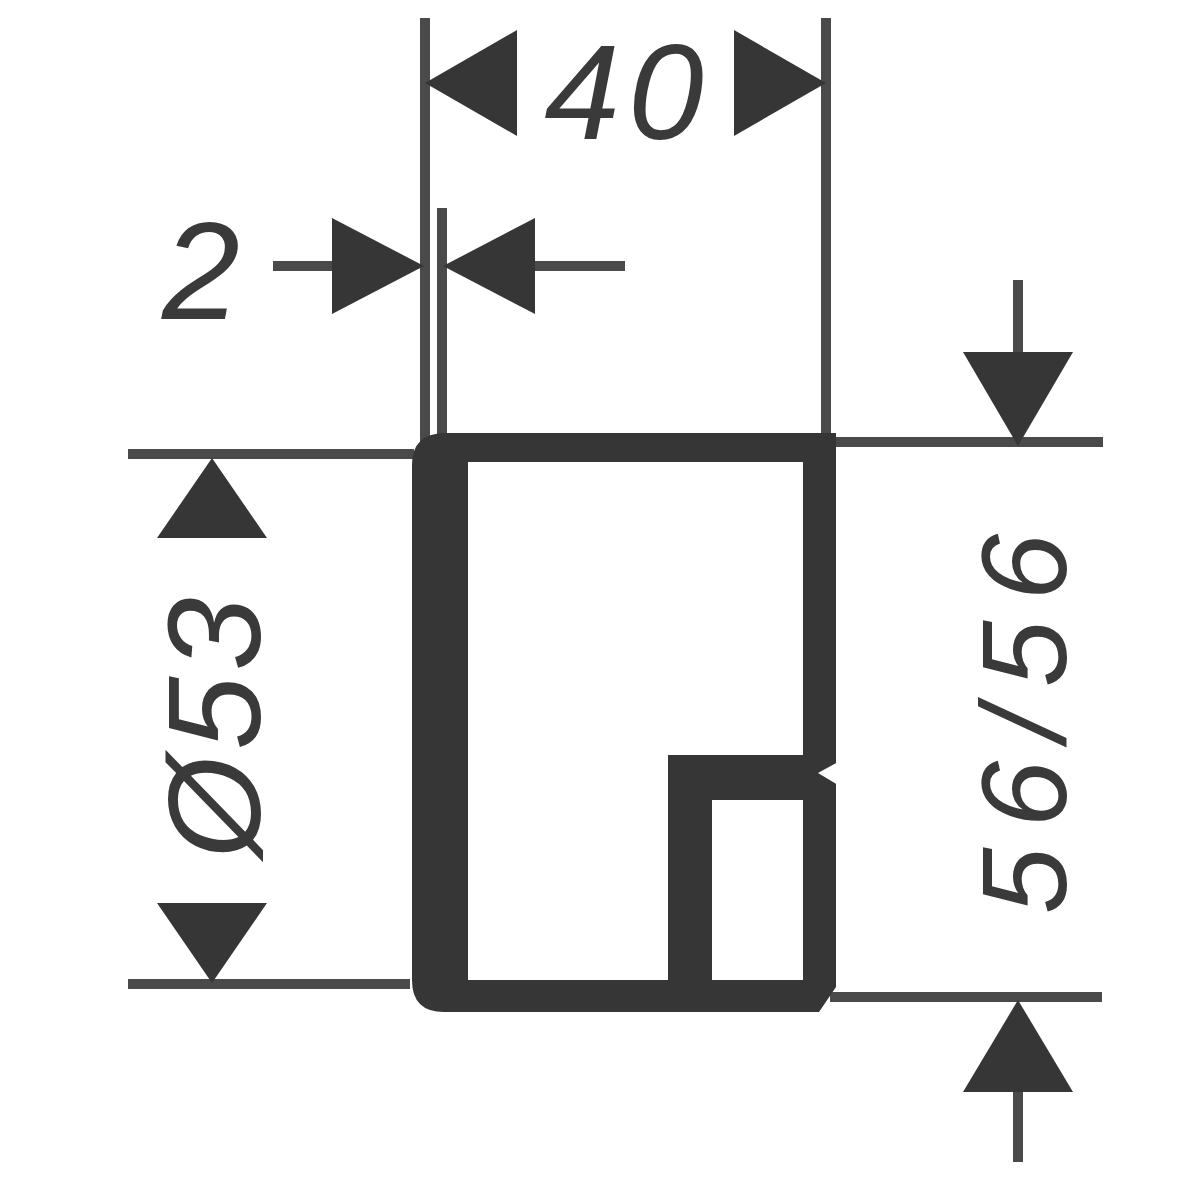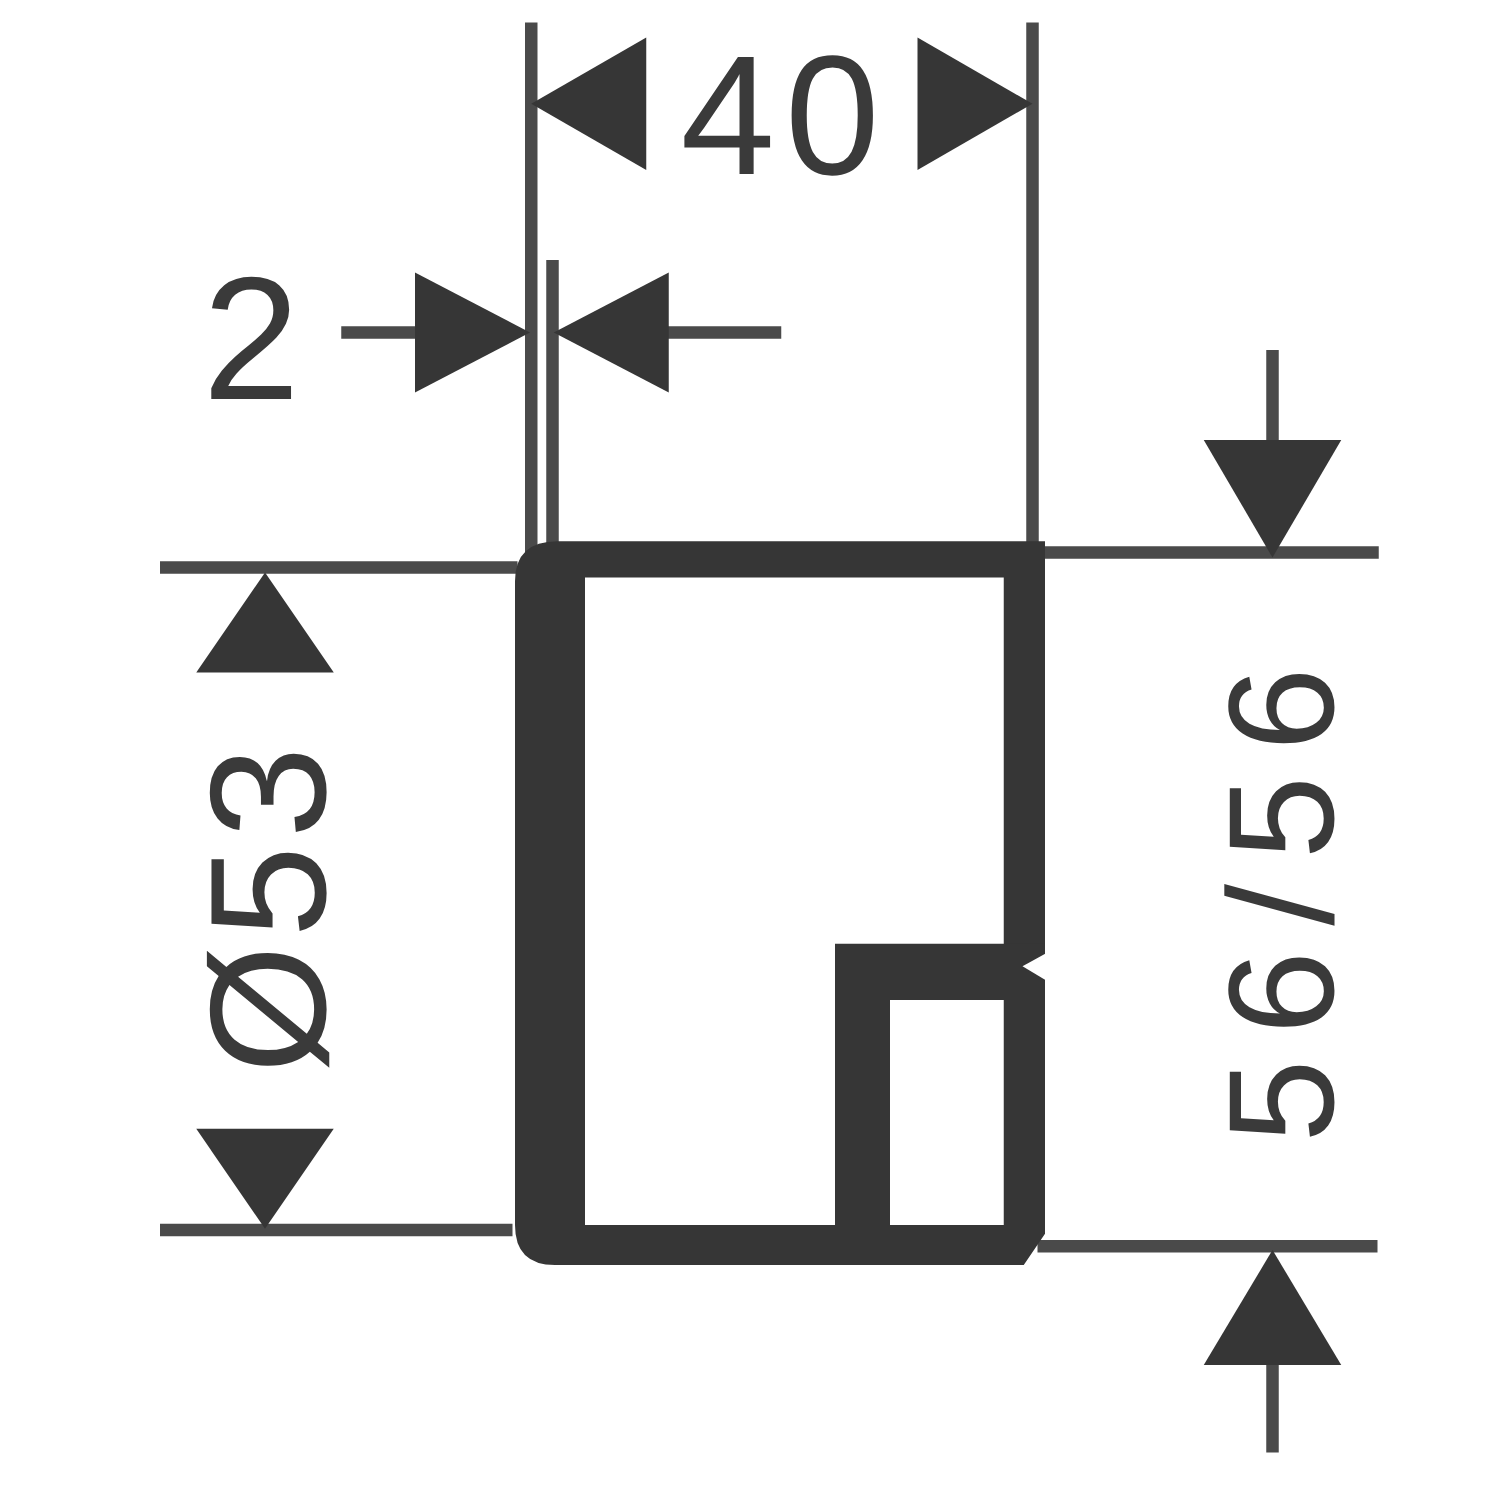--- a/index.html
+++ b/index.html
@@ -6,20 +6,21 @@
     margin: 0;
     padding: 0;
     background: #ffffff;
   }
   .stage {
     position: relative;
     width: 1200px;
     height: 1200px;
     background: #ffffff;
     overflow: hidden;
+    font-style: italic;
   }
   svg.drawing {
     position: absolute;
     left: 0;
     top: 0;
     width: 1200px;
     height: 1200px;
     font-family: "Liberation Sans", sans-serif;
   }
   .ext-line {

